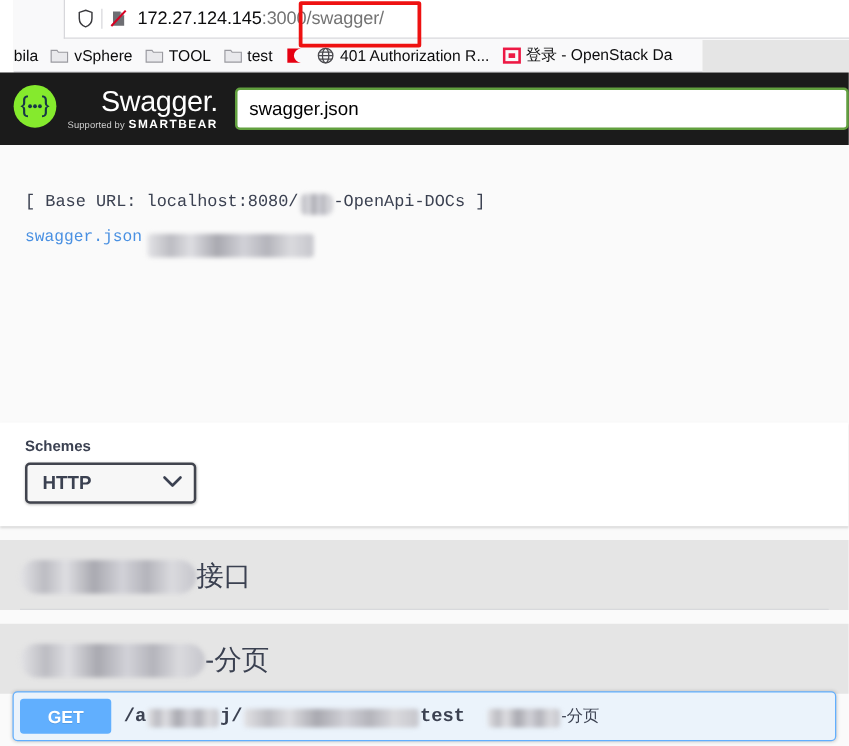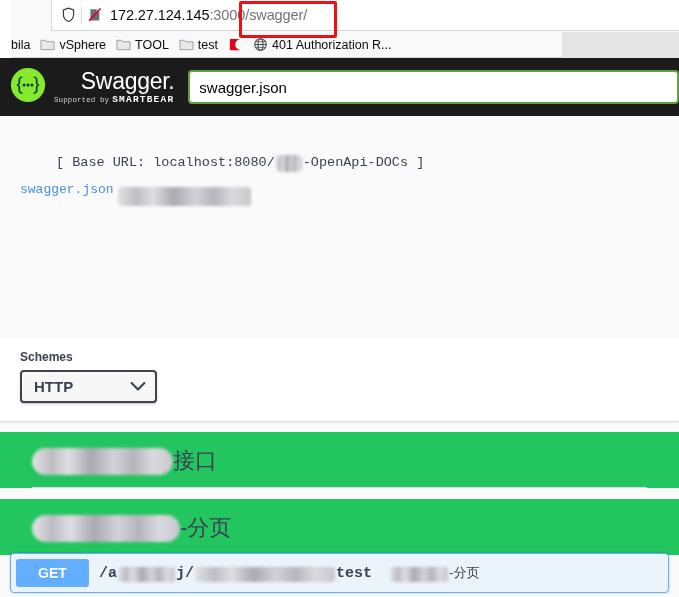--- a/index.html
+++ b/index.html
@@ -117,23 +117,22 @@
   #swagger-wordmark {
     color: #ffffff;
     font-size: 23px;
     font-family: "Liberation Sans", sans-serif;
     letter-spacing: -0.3px;
     text-align: right;
   }
   #swagger-wordmark .dot { font-size: 23px; }
   #swagger-subline {
     margin-top: 2px;
-    display: flex; align-items: flex-end;
+    display: flex; align-items: center;
     color: #cfcfcf;
-    font-family: Liberation Mono, monospace;
   }
   #swagger-supported {
     font-size: 7.5px;
     letter-spacing: 0.1px;
   }
   #swagger-brand {
     font-size: 9.5px;
     font-weight: bold;
     letter-spacing: 1.2px;
     margin-left: 3px;
@@ -214,21 +213,20 @@
     background: #7d8492;
   }
   #base-url-line {
     font-family: "Liberation Mono", monospace;
     font-size: 13.5px;
     color: #3b4151;
     margin-top: 2px;
     display: flex;
     align-items: center;
     white-space: pre;
-    margin-left: 36px;
   }
   #base-url-line .redact {
     width: 26px; height: 17px;
     border-radius: 5px;
     margin: 0 1px;
     position: relative;
     top: 1px;
   }
   #swagger-json-link {
     display: inline-block;
@@ -284,22 +282,22 @@
   }
   #schemes-caret {
     position: absolute;
     right: 11px; top: 50%;
     transform: translateY(-50%);
     pointer-events: none;
   }
 
   
   .tag-section {
-    padding: 0 32px;
-    background: #22c55e;
+    padding: 0 16px;
+    background: #e5e5e5;
   }
   .tag-heading {
     font-size: 22px;
     color: #3b4151;
     font-family: "Liberation Sans", sans-serif;
     font-weight: normal;
     display: flex;
     align-items: center;
     padding: 16px 0 12px 0;
     border-bottom: 1px solid #rgba(59,65,81,.3);
@@ -459,20 +457,29 @@
           <circle cx="8" cy="8" r="6.2" fill="none" stroke="#4a4a4f" stroke-width="1.1"></circle>
           <ellipse cx="8" cy="8" rx="2.7" ry="6.2" fill="none" stroke="#4a4a4f" stroke-width="1.1"></ellipse>
           <line x1="1.8" y1="8" x2="14.2" y2="8" stroke="#4a4a4f" stroke-width="1.1"></line>
           <line x1="2.6" y1="5" x2="13.4" y2="5" stroke="#4a4a4f" stroke-width="0.9"></line>
           <line x1="2.6" y1="11" x2="13.4" y2="11" stroke="#4a4a4f" stroke-width="0.9"></line>
         </svg>
       </span>
       <span class="bm-label">401 Authorization R...</span>
     </div>
 
+    <div class="bm">
+      <span>
+        <svg class="bm-ico" viewBox="0 0 16 16" aria-hidden="true">
+          <rect x="1.4" y="2.2" width="13.2" height="11.6" fill="none" stroke="#ed1944" stroke-width="2.2"></rect>
+          <rect x="5.2" y="6" width="5.6" height="4" fill="#ed1944"></rect>
+        </svg>
+      </span>
+      <span class="bm-label">登录 - OpenStack Da</span>
+    </div>
 
   </div>
 </div>
 
 <div id="swagger-topbar">
   <a id="swagger-logo-link" href="#">
     <span>
       <svg id="swagger-logo-mark" viewBox="0 0 40 40" aria-hidden="true">
         <circle cx="20" cy="20" r="19" fill="#85ea2d"></circle>
         <path d="M13.8 10.5 c-3.1 0 -4.4 1.7 -4.4 4.1 v2.6 c0 1.5 -0.7 2.3 -2.1 2.5 v0.8 c1.4 0.2 2.1 1 2.1 2.5 v2.6 c0 2.4 1.3 4.1 4.4 4.1 v-1.6 c-1.8 0 -2.5 -0.9 -2.5 -2.6 v-2.5 c0 -1.6 -0.7 -2.6 -2 -2.9 v-0.1 c1.3 -0.3 2 -1.3 2 -2.9 v-2.5 c0 -1.7 0.7 -2.6 2.5 -2.6 z" fill="#173647"></path>

